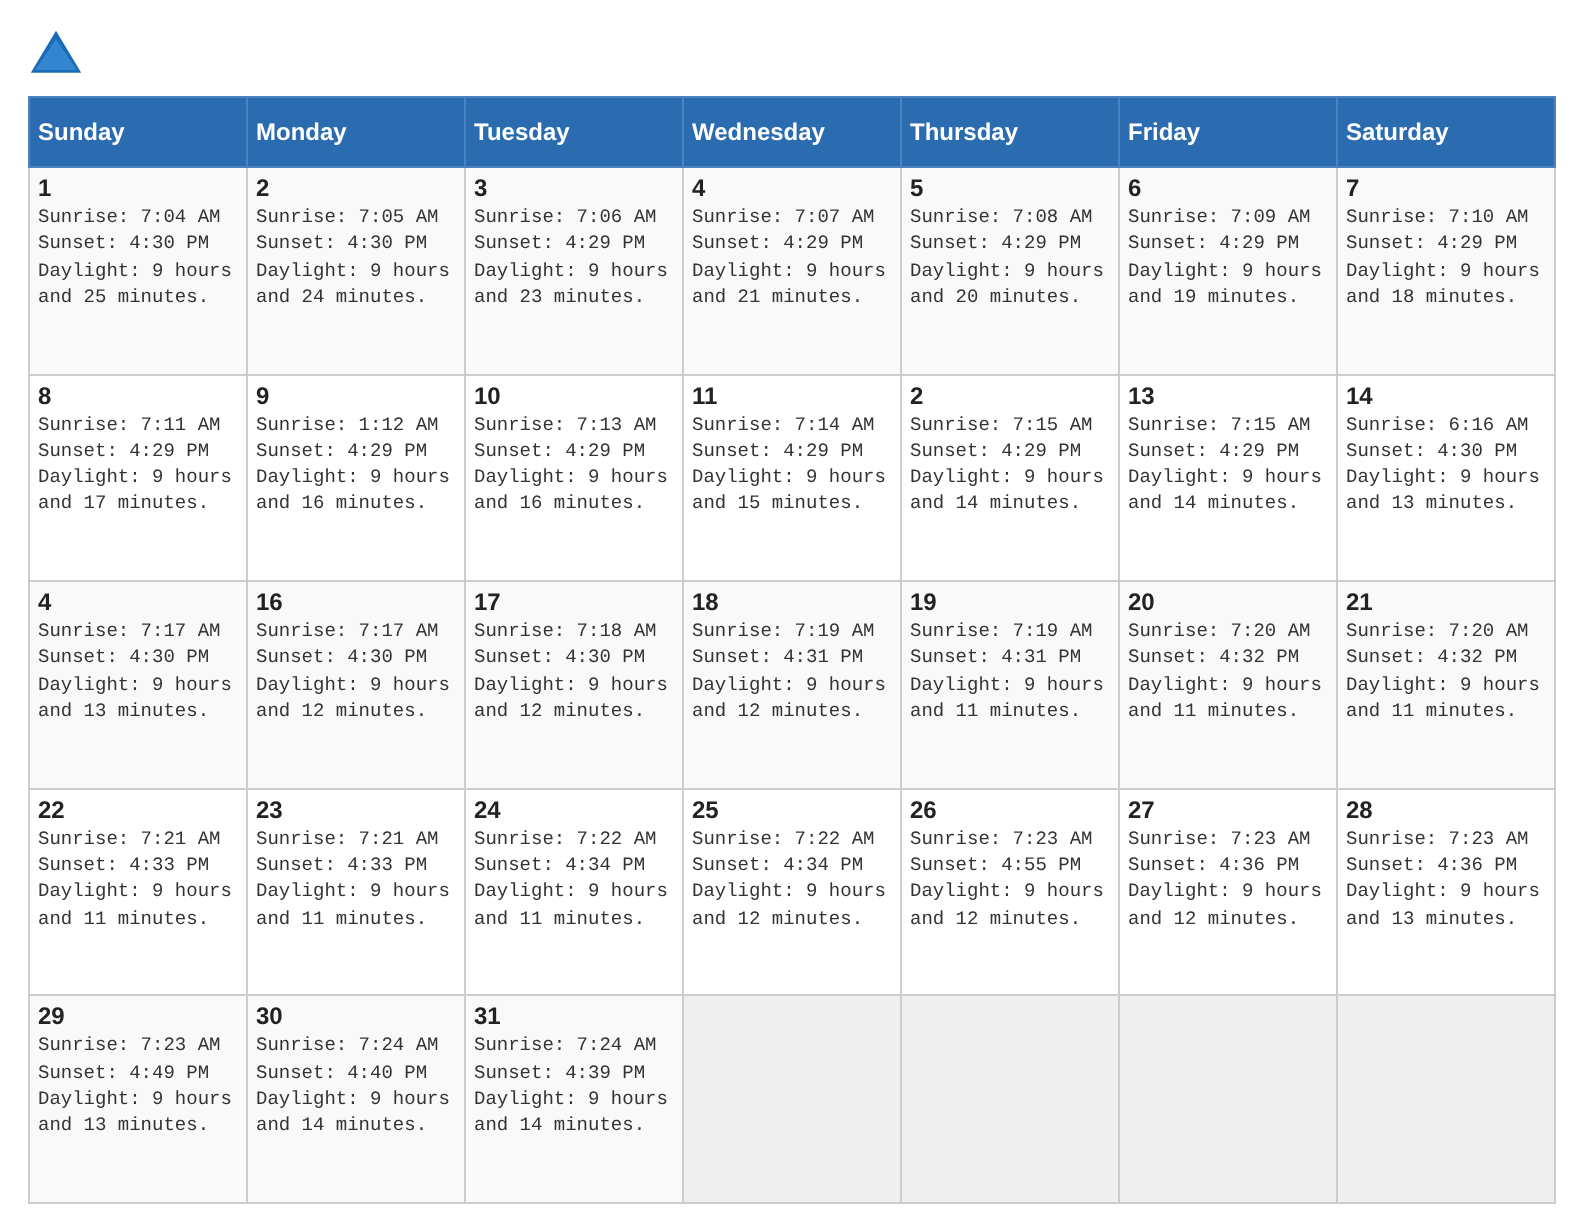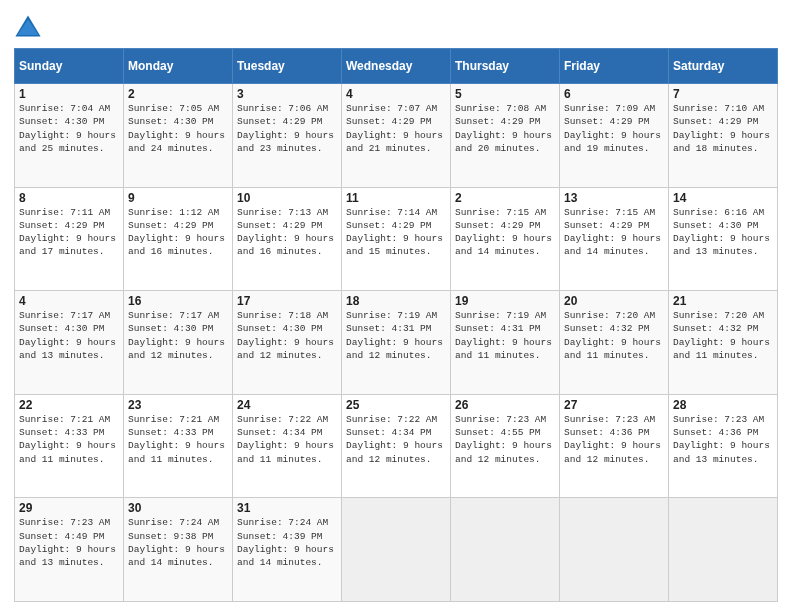--- a/index.html
+++ b/index.html
@@ -372,21 +372,21 @@
           <div class="day-info">
             <span>Sunrise: 7:23 AM</span><br>
             <span>Sunset: 4:49 PM</span><br>
             <span>Daylight: 9 hours and 13 minutes.</span>
           </div>
           </td>
           <td>
           <span class="day-num">30</span>
           <div class="day-info">
             <span>Sunrise: 7:24 AM</span><br>
-            <span>Sunset: 9:38 PM</span><br>
+            <span>Sunset: 4:40 PM</span><br>
             <span>Daylight: 9 hours and 14 minutes.</span>
           </div>
           </td>
           <td>
           <span class="day-num">31</span>
           <div class="day-info">
             <span>Sunrise: 7:24 AM</span><br>
             <span>Sunset: 4:39 PM</span><br>
             <span>Daylight: 9 hours and 14 minutes.</span>
           </div>

